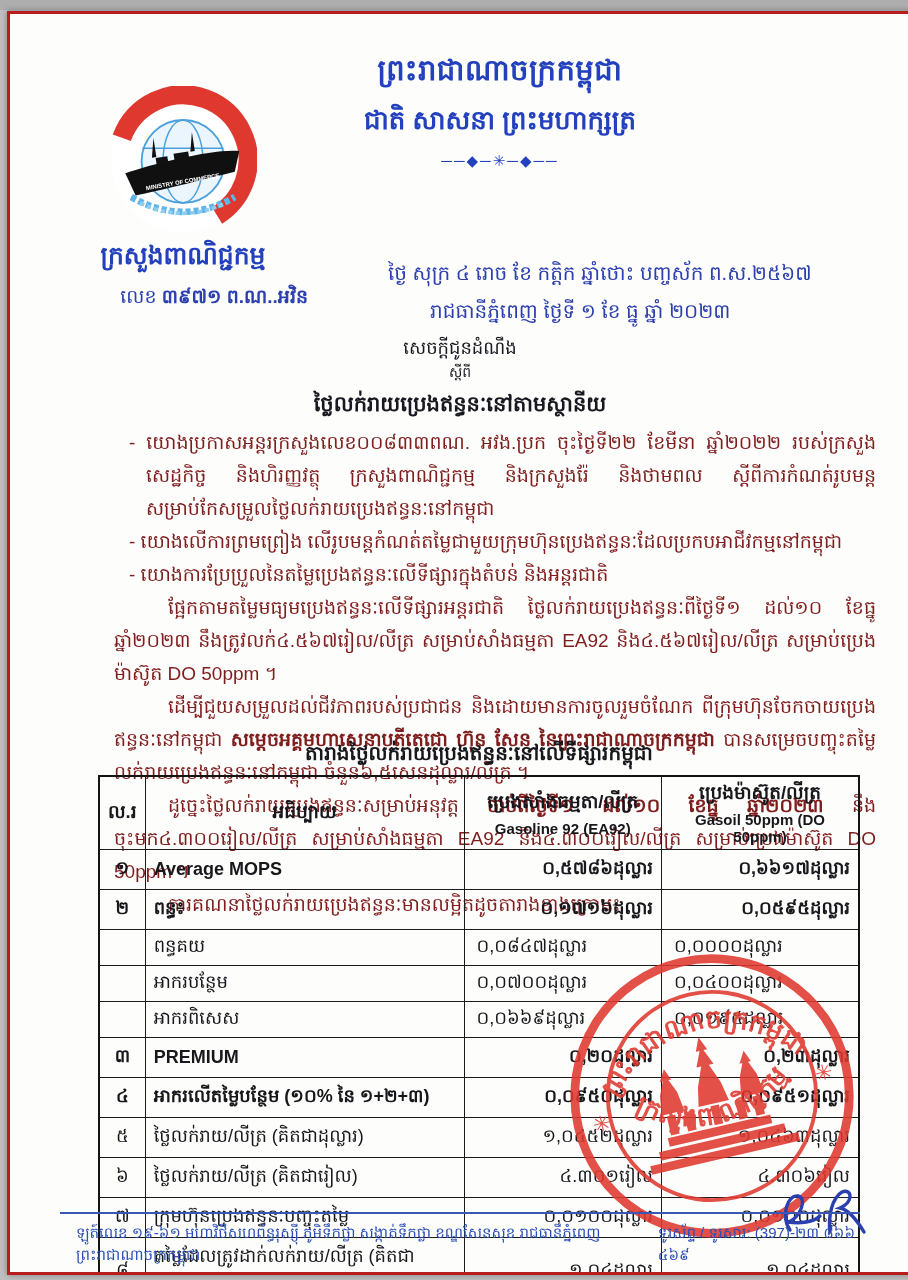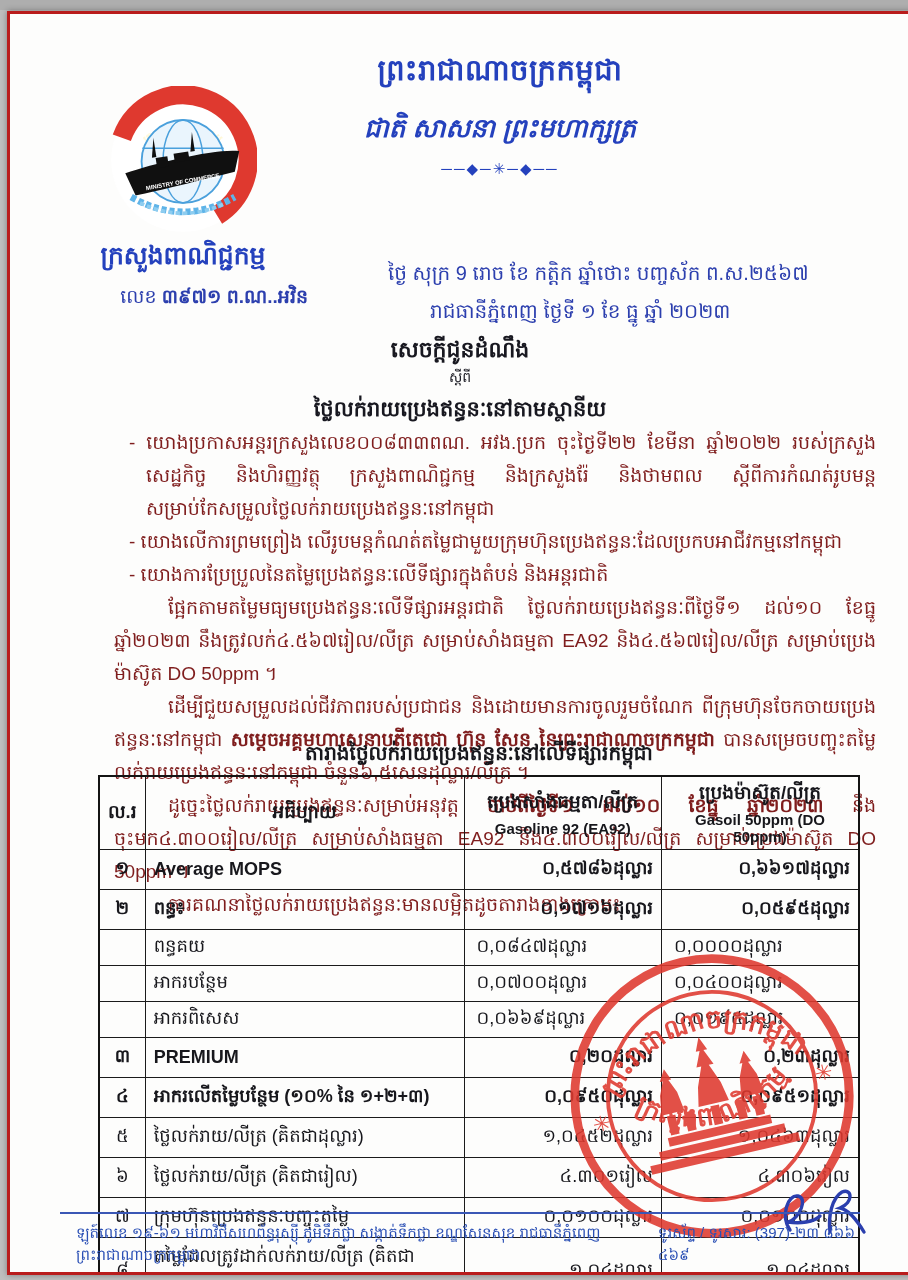--- a/index.html
+++ b/index.html
@@ -12,34 +12,34 @@
   .page{
     position:absolute;left:7px;top:11px;width:890px;height:1258px;
     background:#fdfdfc;border:3px solid #b91c1c;
     box-shadow:0 0 6px rgba(0,0,0,.35);
     overflow:hidden;
     padding-left:48px;
   }
   
   .kingdom{position:absolute;left:210px;top:38px;width:560px;text-align:center;color:#2441bd;}
   .kingdom .l1{font-size:29px;font-weight:bold;letter-spacing:.5px;}
-  .kingdom .l2{font-size:26px;font-weight:bold;margin-top:18px;font-style:italic;}
+  .kingdom .l2{font-size:26px;font-weight:bold;margin-top:10px;}
   .kingdom .orn{margin-top:10px;font-size:15px;color:#2441bd;letter-spacing:2px;}
   
   .logo-block{position:absolute;left:48px;top:72px;width:250px;text-align:center;}
   .logo-block svg{display:block;margin:0 auto;}
   .ministry-name{margin-top:6px;font-size:25px;font-weight:bold;color:#2441bd;}
   .ref-line{margin-top:8px;font-size:19px;color:#2c3fae;text-align:right;padding-left:8px;}
   .ref-line .hand{font-weight:bold;}
   
   .dateline{position:absolute;left:378px;top:240px;width:505px;color:#2c3fae;font-size:20px;line-height:38px;}
   .dateline .d2{padding-left:42px;}
   
   .doc-title{position:absolute;left:120px;top:322px;width:660px;text-align:center;color:#181820;}
-  .doc-title .t1{font-size:22px;font-weight:bold;}
+  .doc-title .t1{font-size:18px;font-weight:normal;}
   .doc-title .t2{font-size:14px;font-weight:normal;}
   .doc-title .t3{font-size:21px;font-weight:bold;margin-top:6px;}
   
   .body-text{position:absolute;left:104px;top:412px;width:762px;
     font-size:19px;line-height:33px;color:#7f1d1d;text-align:justify;}
   .bullet{padding-left:32px;text-indent:-17px;}
   .para{text-indent:54px;}
   .b{font-weight:bold;}
   
   .table-block{position:absolute;left:88px;top:726px;width:762px;color:#17171c;}
@@ -106,21 +106,21 @@
     </svg>
     <div class="ministry-name">ក្រសួងពាណិជ្ជកម្ម</div>
     <div class="ref-line">
       <span>លេខ</span>
       <span class="hand">៣៩៧១</span>
       <span class="hand">ព.ណ..អវិន</span>
     </div>
   </div>
 
   <div class="dateline">
-    <div class="d1">ថ្ងៃ សុក្រ 9 រោច ខែ កត្តិក ឆ្នាំថោះ បញ្ចស័ក ព.ស.២៥៦៧</div>
+    <div class="d1">ថ្ងៃ សុក្រ ៤ រោច ខែ កត្តិក ឆ្នាំថោះ បញ្ចស័ក ព.ស.២៥៦៧</div>
     <div class="d2">រាជធានីភ្នំពេញ ថ្ងៃទី ១ ខែ ធ្នូ ឆ្នាំ ២០២៣</div>
   </div>
 
   <div class="doc-title">
     <div class="t1">សេចក្តីជូនដំណឹង</div>
     <div class="t2">ស្តីពី</div>
     <div class="t3">ថ្លៃលក់រាយប្រេងឥន្ធនៈនៅតាមស្ថានីយ</div>
   </div>
 
   <div class="body-text">

